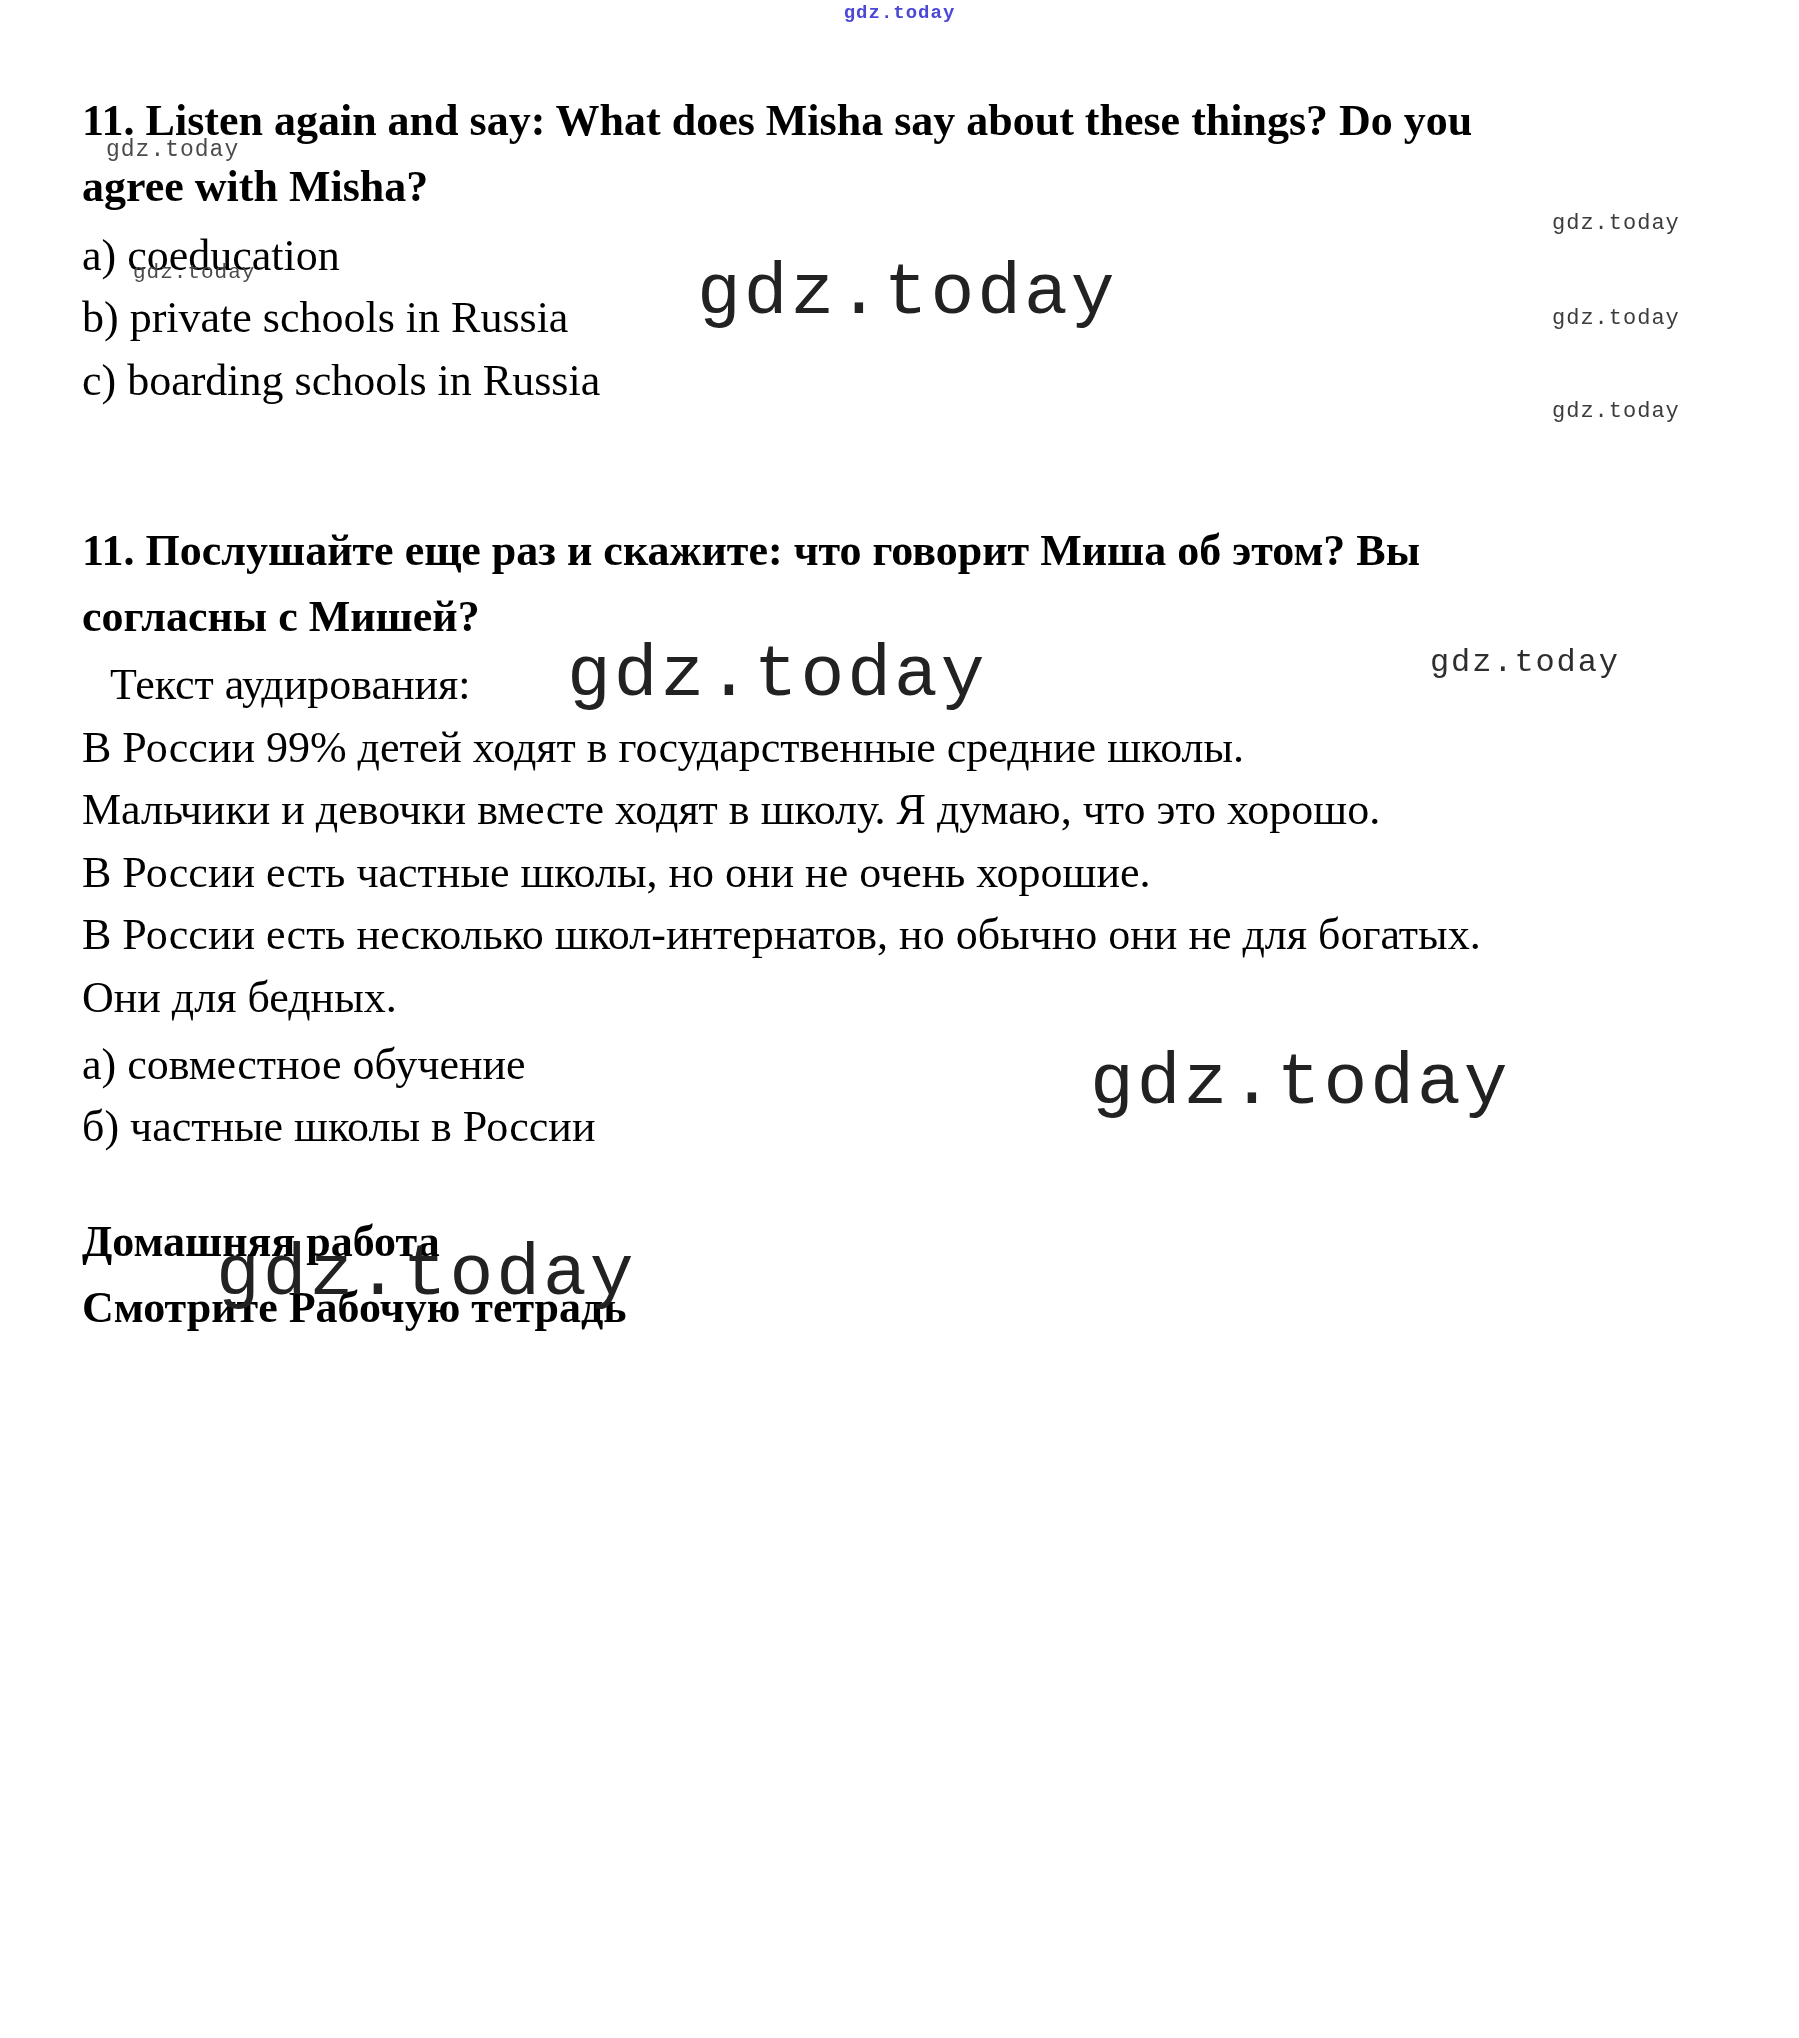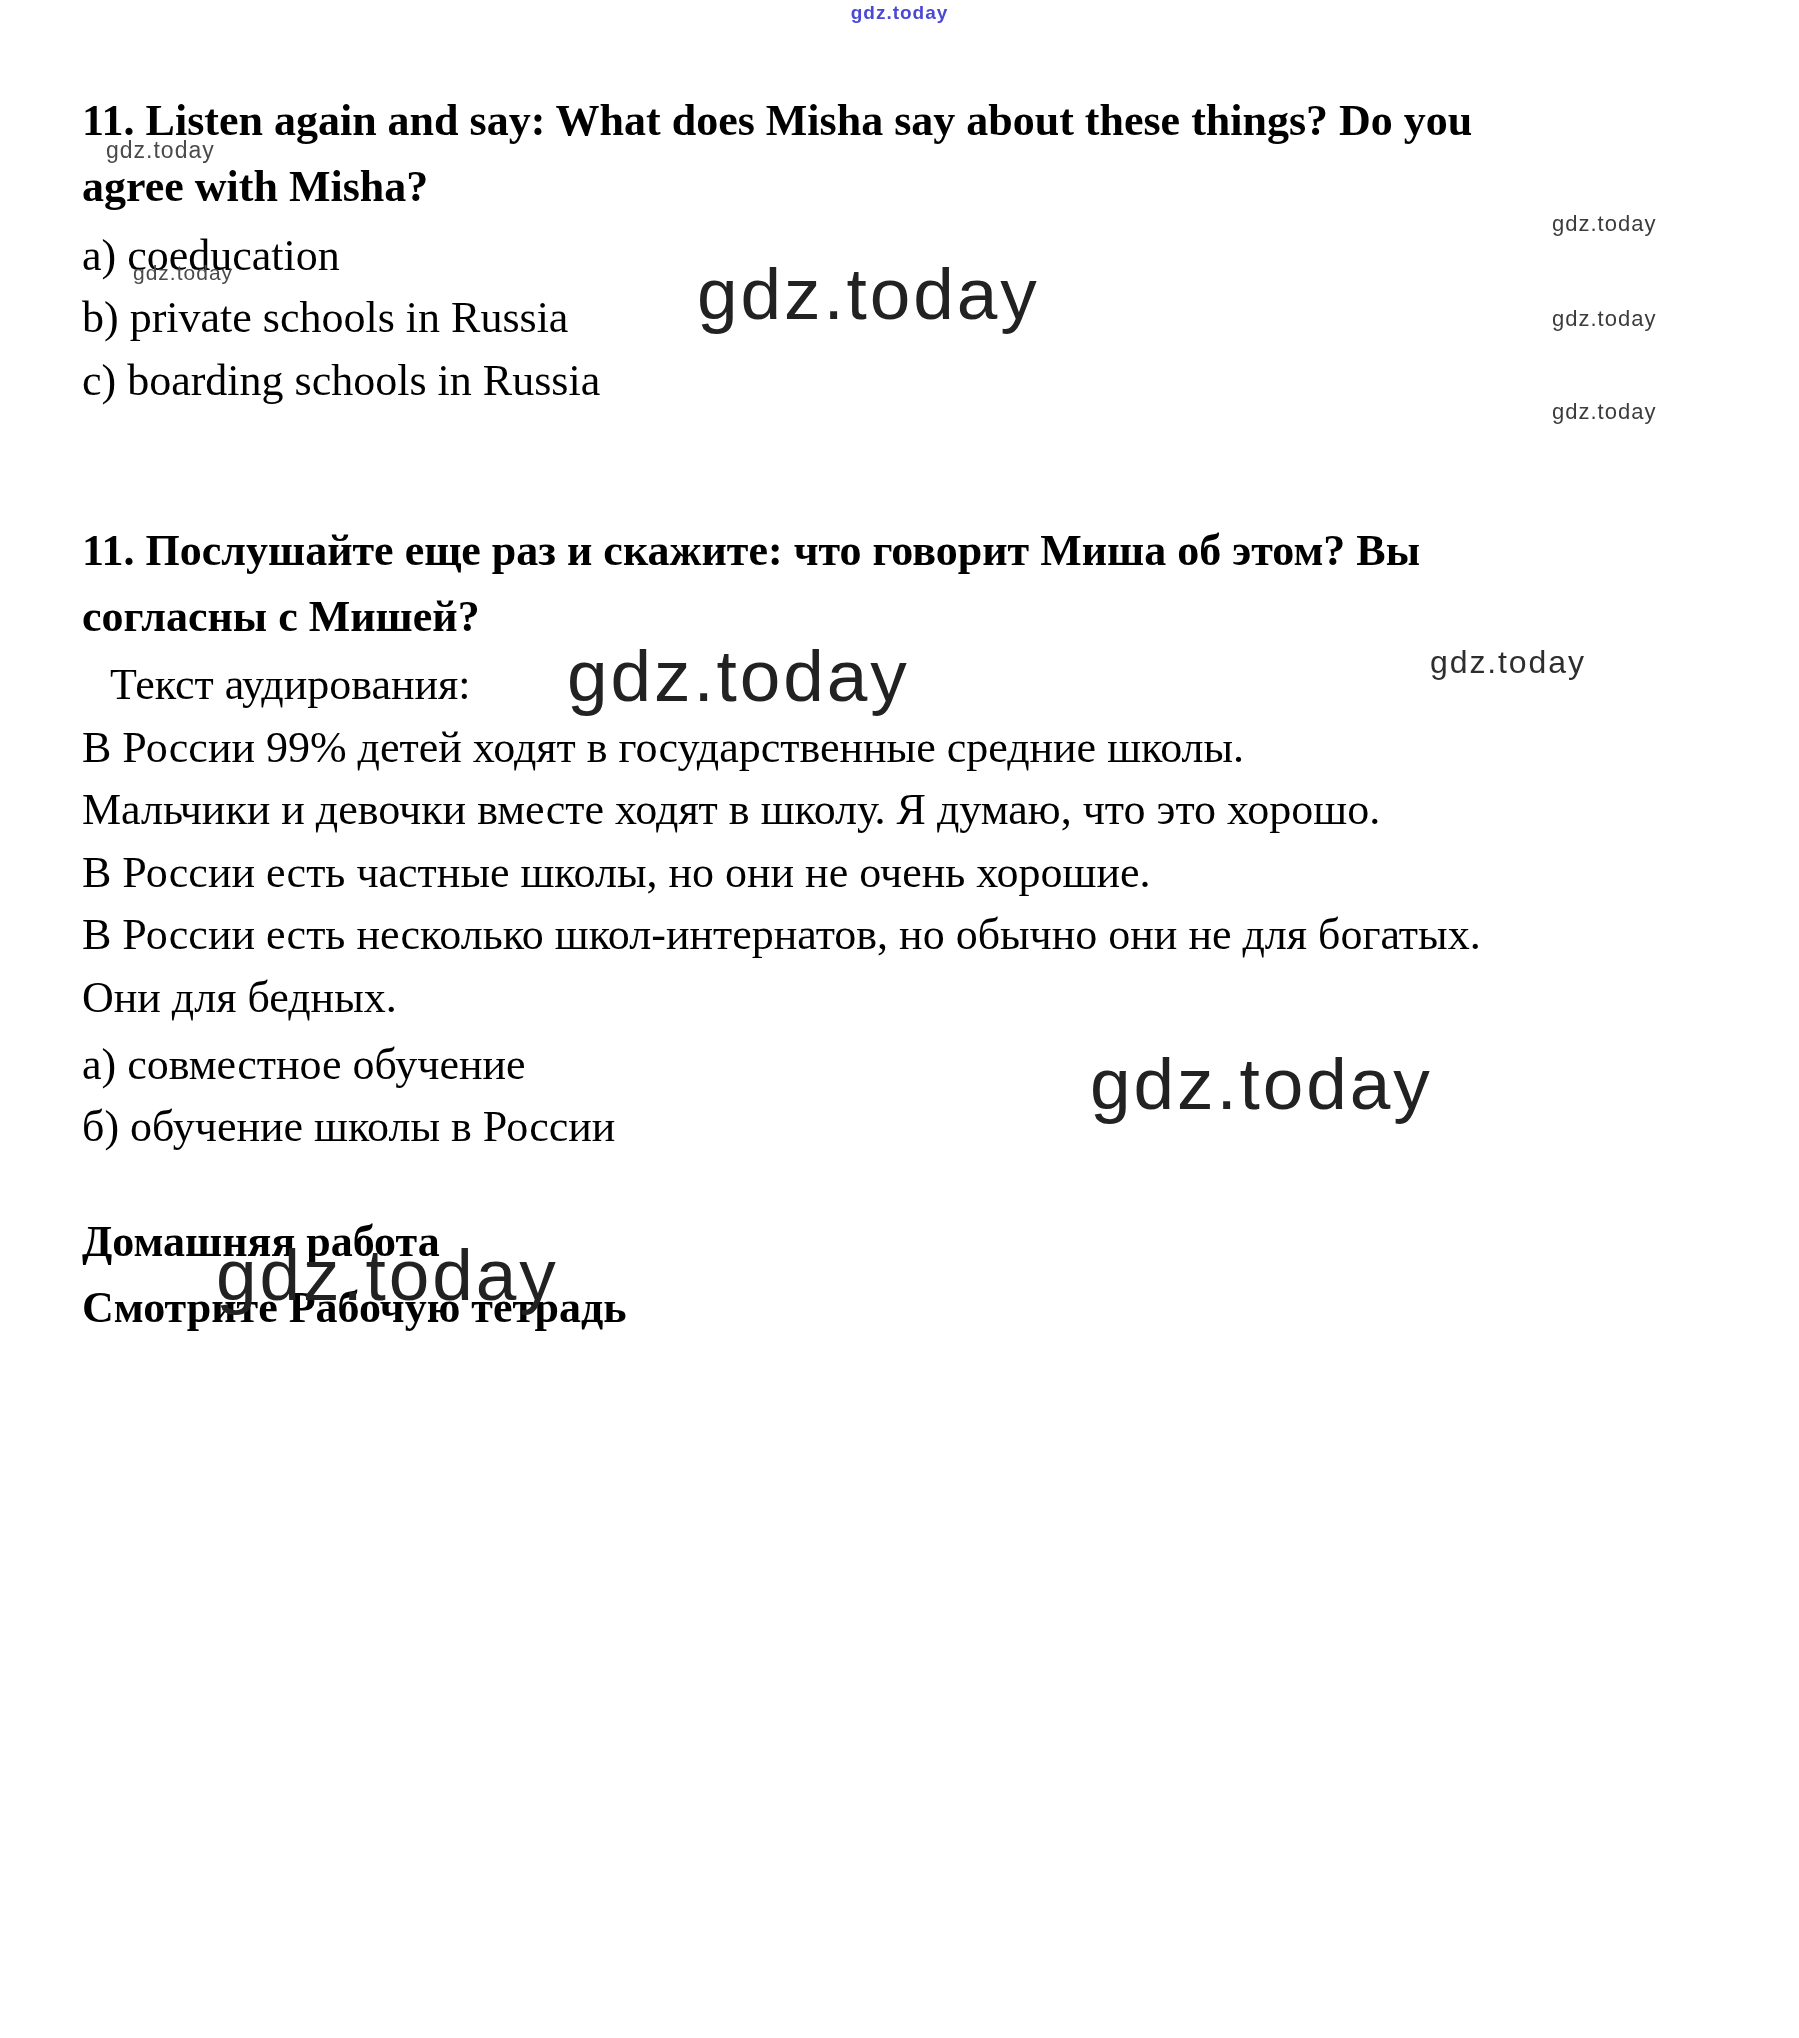--- a/index.html
+++ b/index.html
@@ -29,21 +29,21 @@
   .items > div { line-height: 1.42; }
   .ru-heading { margin-top: 106px; }
   .audio-label { margin-top: 3.8px; margin-left: 28px; }
   .para { line-height: 1.42; }
   .homework { margin-top: 50px; font-weight: bold; }
   .homework > div { line-height: 1.5; }
 
   
   .wm {
     position: absolute;
-    font-family: Liberation Sans, sans-serif;
+    font-family: Liberation Mono, monospace;
     white-space: nowrap;
     letter-spacing: 1px;
     font-weight: 300;
     pointer-events: none;
   }
   .wm-top {
     top: 1.9px;
     left: 50%;
     transform: translateX(-50%);
     font-size: 19px;
@@ -75,21 +75,21 @@
 
     <div class="audio-label">Текст аудирования:</div>
 
     <p class="para">В России 99% детей ходят в государственные средние школы.</p>
     <p class="para">Мальчики и девочки вместе ходят в школу. Я думаю, что это хорошо.</p>
     <p class="para">В России есть частные школы, но они не очень хорошие.</p>
     <p class="para">В России есть несколько школ-интернатов, но обычно они не для богатых. Они для бедных.</p>
 
     <div class="items">
       <div>а) совместное обучение</div>
-      <div>б) обучение школы в России</div>
+      <div>б) частные школы в России</div>
     </div>
 
     <div class="homework">
       <div>Домашняя работа</div>
       <div>Смотрите Рабочую тетрадь</div>
     </div>
 
   </div>
 
   <span class="wm wm-top" style="pointer-events:auto;">gdz.today</span>

